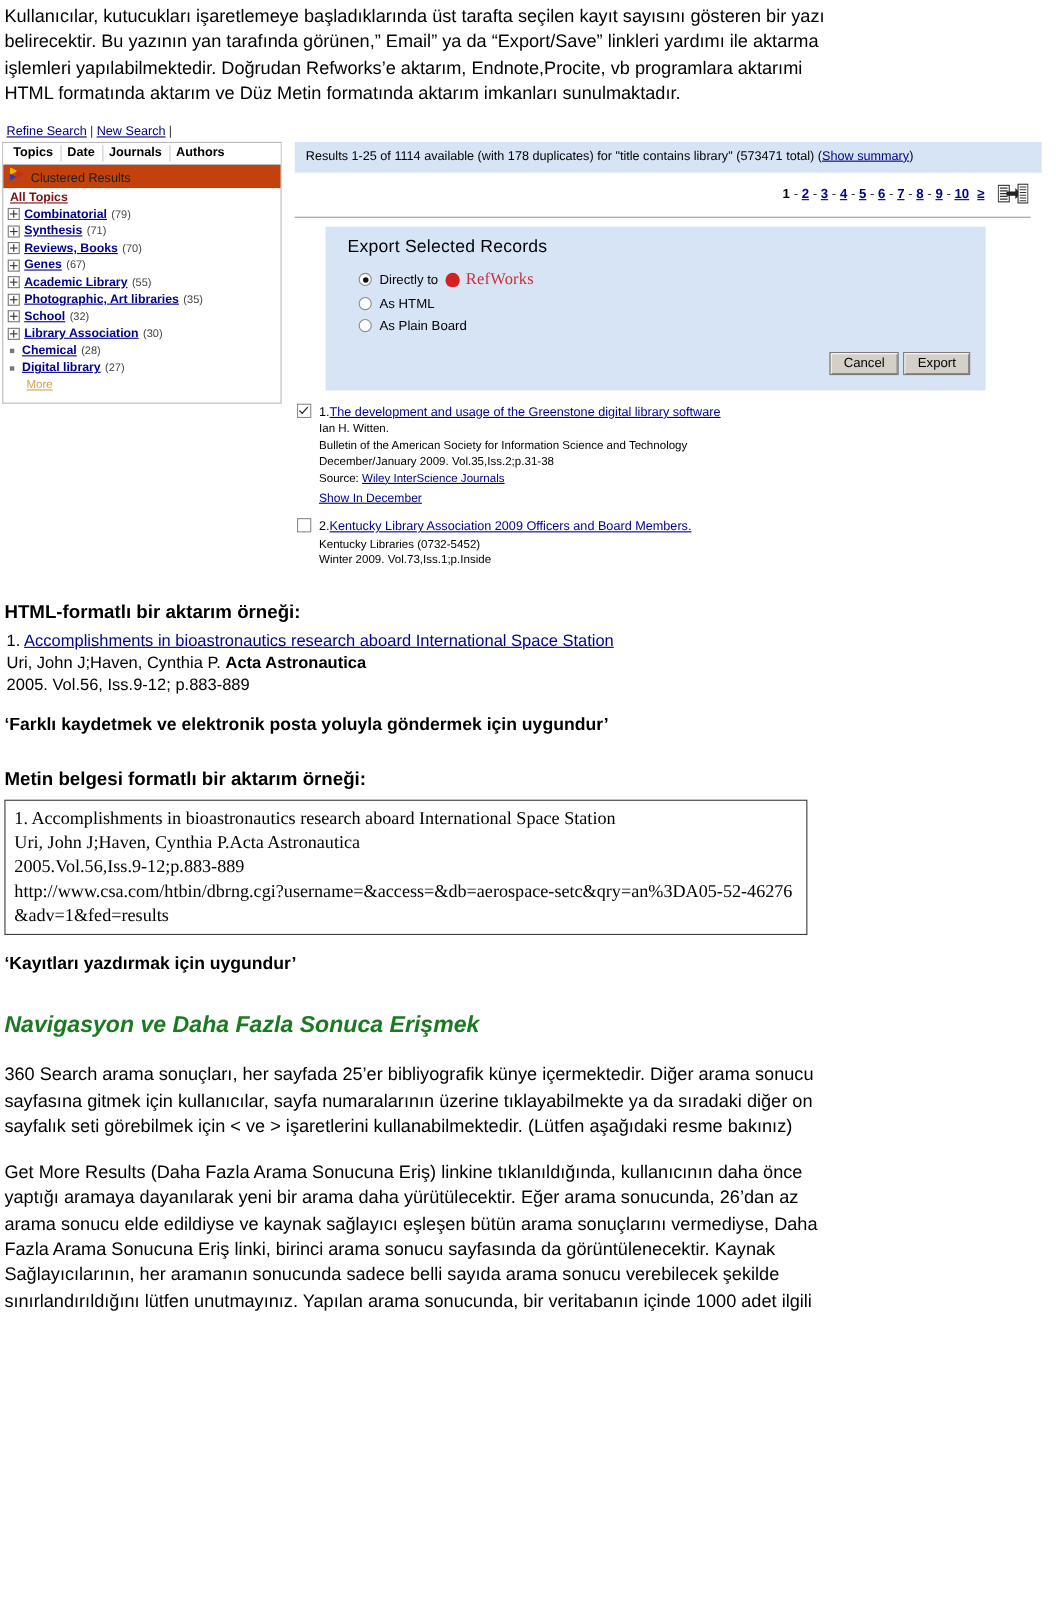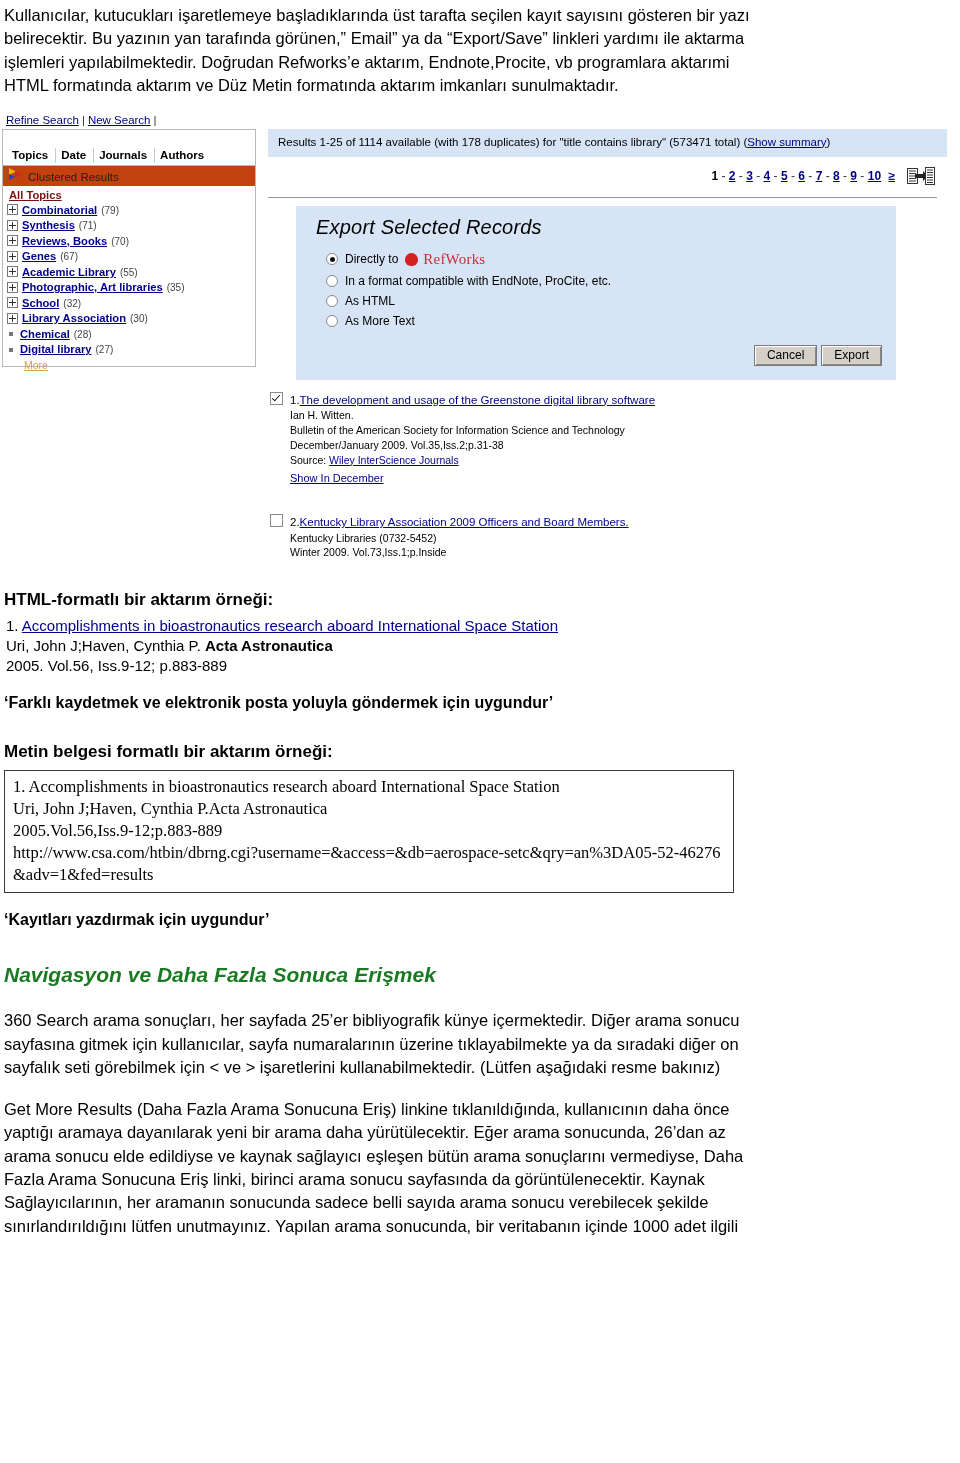--- a/index.html
+++ b/index.html
@@ -68,21 +68,20 @@
     background: #ffffff;
     padding: 2px 2px 2px 4px;
     font-weight: bold;
     font-size: 11.5px;
   }
   .facet-tab {
     padding: 1px 7px 2px 5px;
     color: #000;
     border-right: 1px solid #c9c9c9;
     white-space: nowrap;
-    margin-top: 16px;
   }
   .facet-tab:last-child { border-right: none; }
   .clustered {
     background: #c2410c;
     display: flex;
     align-items: flex-end;
     gap: 5px;
     padding: 2px 4px 3px 6px;
     font-size: 11.5px;
     color: #222;
@@ -232,22 +231,21 @@
 
   .exportpanel {
     background: #d6e4f5;
     margin: 6px 0 0 28px;
     padding: 10px 14px 14px 14px;
     position: relative;
     width: 600px;
     box-sizing: border-box;
   }
   .exporttitle {
-    font-size: 20px;
-    font-style: italic;
+    font-size: 16px;
     font-weight: normal;
     margin: 0 0 9px 6px;
     letter-spacing: .2px;
   }
   .radio-row {
     display: flex;
     align-items: center;
     gap: 7px;
     font-size: 12px;
     padding: 3px 0 3px 16px;
@@ -501,54 +499,50 @@
 
           <div class="radio-row">
             <span class="radio on"></span>
             <span>Directly to</span>
             <span class="refworks">
               <span class="rw-dot"></span>
               <span class="rw-text">RefWorks</span>
             </span>
           </div>
 
-          <div class="radio-row">
-            <span class="radio"></span>
-            <span>In a format compatible with EndNote, ProCite, etc.</span>
-          </div>
 
           <div class="radio-row">
             <span class="radio"></span>
             <span>As HTML</span>
           </div>
 
           <div class="radio-row">
             <span class="radio"></span>
-            <span>As More Text</span>
+            <span>As Plain Board</span>
           </div>
 
           <div class="btn-row">
             <button class="btn">Cancel</button>
             <button class="btn">Export</button>
           </div>
         </div>
 
         <div class="record">
           <span class="cb checked"></span>
           <div class="rec-body">
             <div class="rec-title"><span class="rec-num">1.</span><a href="#">The development and usage of the Greenstone digital library software</a></div>
             <div>Ian H. Witten.</div>
             <div>Bulletin of the American Society for Information Science and Technology</div>
             <div>December/January 2009. Vol.35,Iss.2;p.31-38</div>
             <div><span>Source:</span> <a href="#">Wiley InterScience Journals</a></div>
             <a class="rec-clusters" href="#">Show In December</a>
           </div>
         </div>
 
-        <div class="record" style="margin-top:28px">
+        <div class="record" style="margin-top:10px">
           <span class="cb"></span>
           <div class="rec-body">
             <div class="rec-title"><span class="rec-num">2.</span><a href="#">Kentucky Library Association 2009 Officers and Board Members.</a></div>
             <div>Kentucky Libraries (0732-5452)</div>
             <div>Winter 2009. Vol.73,Iss.1;p.Inside</div>
           </div>
         </div>
 
       </div>
     </div>

